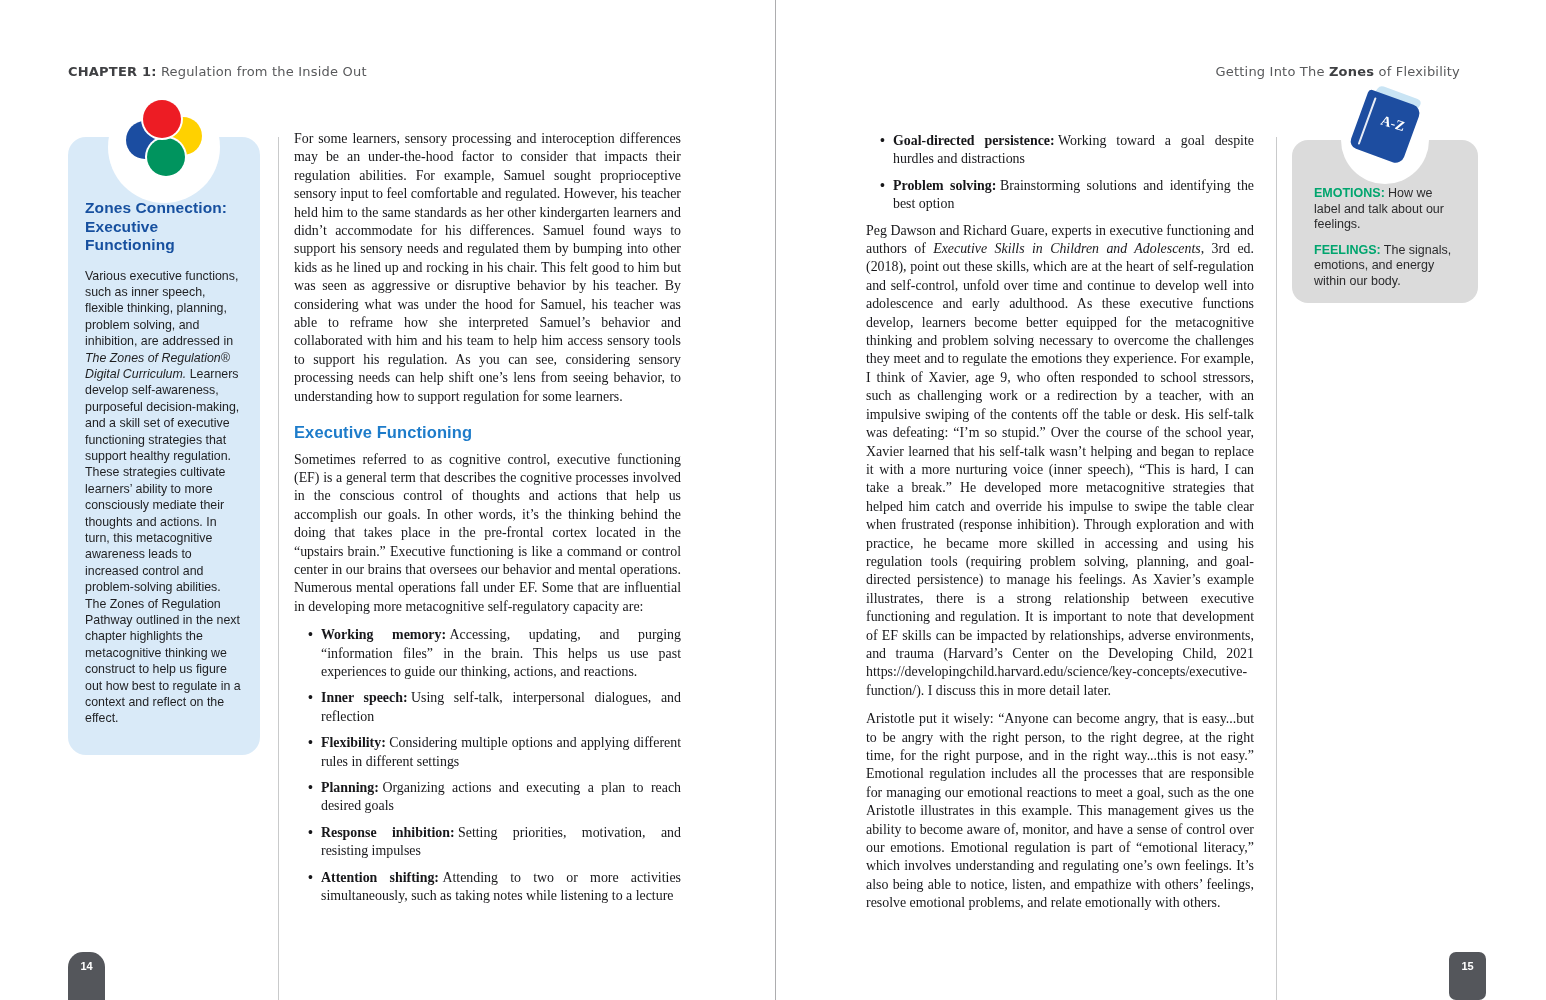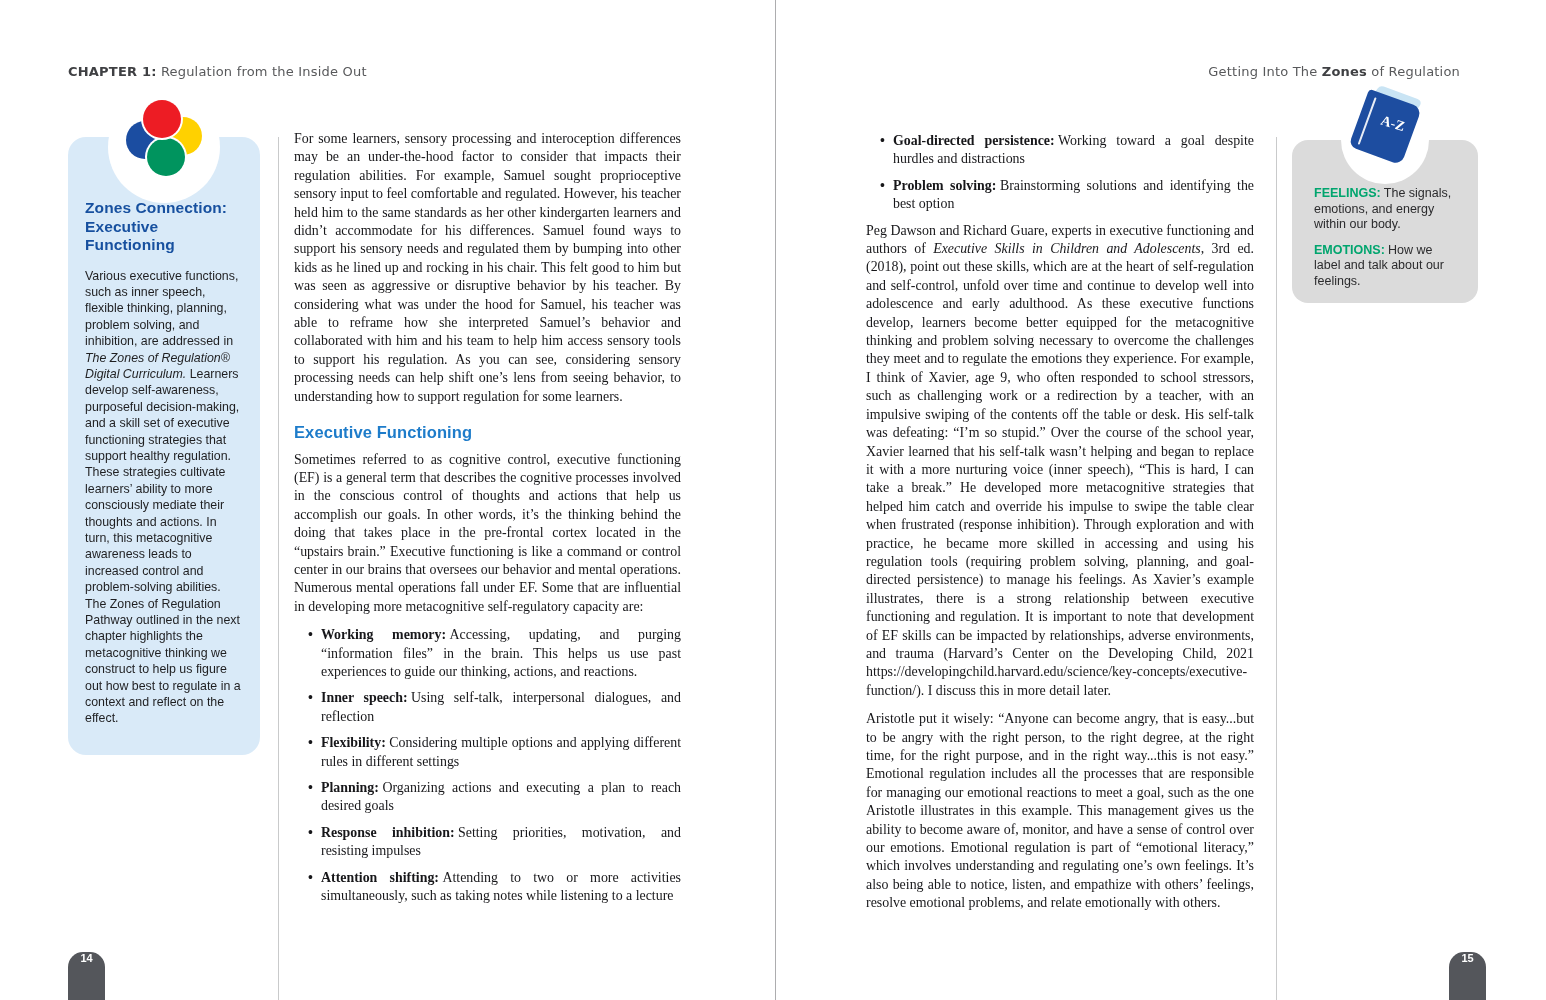--- a/index.html
+++ b/index.html
@@ -61,30 +61,30 @@
                border-radius:4px 6px 0 0;transform:skewX(-16deg);}
   .book .cover{position:absolute;top:7px;left:0;width:56px;height:61px;background:#1D4DA0;
                border-radius:4px 9px 9px 8px;}
   .book .spine{position:absolute;left:8px;top:13px;height:50px;width:2px;background:rgba(255,255,255,.9);border-radius:1px;}
   .book .label{position:absolute;top:24px;left:12px;width:44px;text-align:center;color:#ffffff;
                font-family:"Liberation Serif",serif;font-weight:700;font-size:14px;transform:rotate(-3deg);}
 
   
   .tab{position:absolute;bottom:0;width:37px;height:48px;background:#54565B;border-radius:15px 15px 0 0;
        color:#ffffff;font-family:"Liberation Sans",sans-serif;font-weight:700;font-size:11px;
-       text-align:center;padding-top:0;box-sizing:border-box;}
-  .tab-14{left:68px;} .tab-15{left:1449px;}
+       text-align:center;padding-top:8px;box-sizing:border-box;}
+  .tab-14{left:68px;} .tab-15{left:1449px;border-radius:7px;}
 </style>
 </head>
 <body>
 
 <div class="canvas">
 
   <div class="hdr hdr-left"><b>CHAPTER 1:</b><span> Regulation from the Inside Out</span></div>
-  <div class="hdr hdr-right"><span>Getting Into The </span><b>Zones</b><span> of Regulation</span></div>
+  <div class="hdr hdr-right"><span>Getting Into The </span><b>Zones</b><span> of Flexibility</span></div>
 
   <div class="gutter"></div>
   <div class="colrule rule-l"></div>
   <div class="colrule rule-r"></div>
 
   <div class="bluebox">
     <div class="notch-blue"></div>
     <div class="clover">
       <i class="cl-blue"></i>
       <i class="cl-yellow"></i>
@@ -139,22 +139,22 @@
           <span class="bdot">•</span>
           <span class="btxt"><b>Problem solving:</b><span>Brainstorming solutions and identifying the best option</span></span>
         </div>
     </div>
     <p><span>Peg Dawson and Richard Guare, experts in executive functioning and authors of </span><i>Executive Skills in Children and Adolescents</i><span>, 3rd ed. (2018), point out these skills, which are at the heart of self-regulation and self-control, unfold over time and continue to develop well into adolescence and early adulthood. As these executive functions develop, learners become better equipped for the metacognitive thinking and problem solving necessary to overcome the challenges they meet and to regulate the emotions they experience. For example, I think of Xavier, age 9, who often responded to school stressors, such as challenging work or a redirection by a teacher, with an impulsive swiping of the contents off the table or desk. His self-talk was defeating: “I’m so stupid.” Over the course of the school year, Xavier learned that his self-talk wasn’t helping and began to replace it with a more nurturing voice (inner speech), “This is hard, I can take a break.” He developed more metacognitive strategies that helped him catch and override his impulse to swipe the table clear when frustrated (response inhibition). Through exploration and with practice, he became more skilled in accessing and using his regulation tools (requiring problem solving, planning, and goal-directed persistence) to manage his feelings. As Xavier’s example illustrates, there is a strong relationship between executive functioning and regulation. It is important to note that development of EF skills can be impacted by relationships, adverse environments, and trauma (Harvard’s Center on the Developing Child, 2021 https://developingchild.harvard.edu/science/key-concepts/executive-function/). I discuss this in more detail later.</span></p>
     <p>Aristotle put it wisely: “Anyone can become angry, that is easy...but to be angry with the right person, to the right degree, at the right time, for the right purpose, and in the right way...this is not easy.” Emotional regulation includes all the processes that are responsible for managing our emotional reactions to meet a goal, such as the one Aristotle illustrates in this example. This management gives us the ability to become aware of, monitor, and have a sense of control over our emotions. Emotional regulation is part of “emotional literacy,” which involves understanding and regulating one’s own feelings. It’s also being able to notice, listen, and empathize with others’ feelings, resolve emotional problems, and relate emotionally with others.</p>
   </div>
 
   <div class="graybox">
     <div class="notch-gray"></div>
+    <div class="gentry"><span class="gterm">EMOTIONS:</span><span>How we label and talk about our feelings.</span></div>
     <div class="gentry"><span class="gterm">FEELINGS:</span><span>The signals, emotions, and energy within our body.</span></div>
-    <div class="gentry"><span class="gterm">EMOTIONS:</span><span>How we label and talk about our feelings.</span></div>
   </div>
   <div class="book">
     <div class="pages"></div>
     <div class="cover"></div>
     <div class="spine"></div>
     <div class="label">A-Z</div>
   </div>
 
   <div class="tab tab-14">14</div>
   <div class="tab tab-15">15</div>

